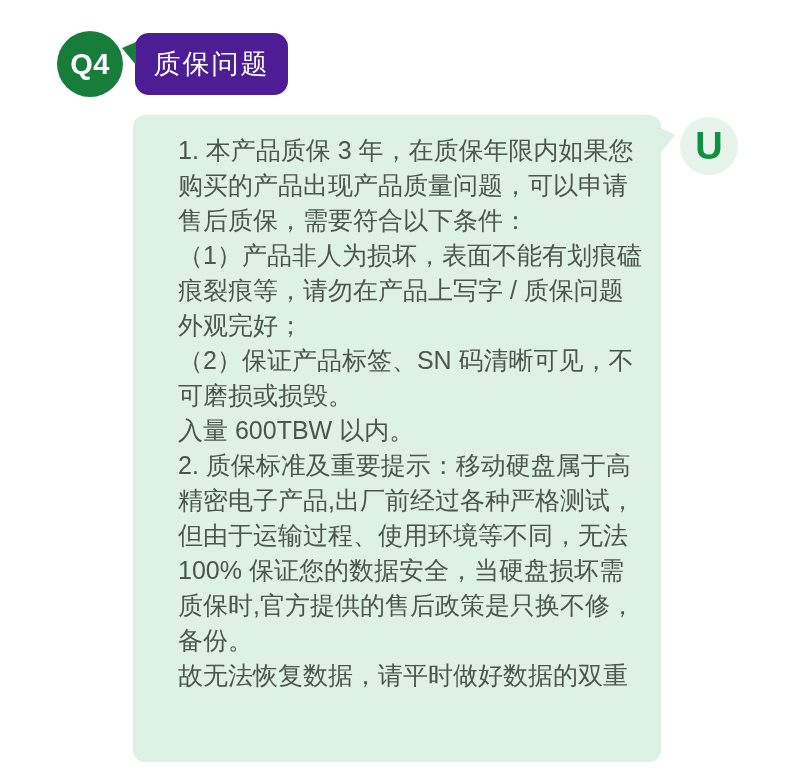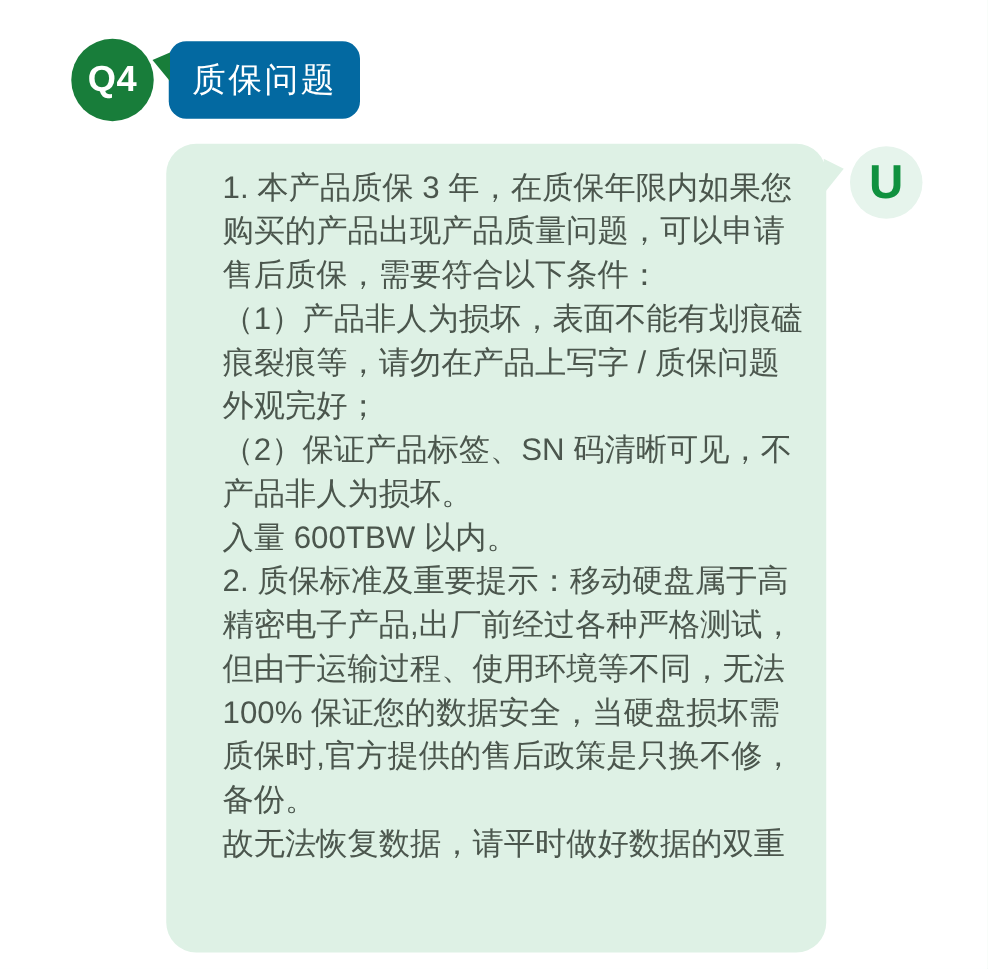--- a/index.html
+++ b/index.html
@@ -32,21 +32,21 @@
     font-weight: 700;
     letter-spacing: 0.5px;
   }
   
   .q-bubble {
     position: absolute;
     left: 135px;
     top: 33px;
     width: 153px;
     height: 62px;
-    background: #0369a1;
+    background: #4c1d95;
     border-radius: 14px;
     display: flex;
     align-items: center;
     justify-content: center;
     color: #ffffff;
     font-size: 27px;
     font-weight: 500;
     letter-spacing: 2px;
   }
   .q-tail {
@@ -60,21 +60,21 @@
     border-bottom: 17px solid transparent;
   }
   
   .a-bubble {
     position: absolute;
     left: 133px;
     top: 115px;
     width: 528px;
     height: 647px;
     background: #def1e5;
-    border-radius: 24px;
+    border-radius: 12px;
   }
   .a-tail {
     position: absolute;
     right: -14px;
     top: 12px;
     width: 0;
     height: 0;
     border-left: 16px solid #def1e5;
     border-top: 8px solid transparent;
     border-bottom: 20px solid transparent;
@@ -129,21 +129,21 @@
   <div class="a-bubble">
     <span class="a-tail"></span>
     <div class="a-text">
       <div class="a-line">1. 本产品质保 3 年，在质保年限内如果您</div>
       <div class="a-line">购买的产品出现产品质量问题，可以申请</div>
       <div class="a-line">售后质保，需要符合以下条件：</div>
       <div class="a-line">（1）产品非人为损坏，表面不能有划痕磕</div>
       <div class="a-line">痕裂痕等，请勿在产品上写字 / 质保问题</div>
       <div class="a-line">外观完好；</div>
       <div class="a-line">（2）保证产品标签、SN 码清晰可见，不</div>
-      <div class="a-line">产品非人为损坏。</div>
+      <div class="a-line">可磨损或损毁。</div>
       <div class="a-line">入量 600TBW 以内。</div>
       <div class="a-line">2. 质保标准及重要提示：移动硬盘属于高</div>
       <div class="a-line">精密电子产品,出厂前经过各种严格测试，</div>
       <div class="a-line">但由于运输过程、使用环境等不同，无法</div>
       <div class="a-line">100% 保证您的数据安全，当硬盘损坏需</div>
       <div class="a-line">质保时,官方提供的售后政策是只换不修，</div>
       <div class="a-line">备份。</div>
       <div class="a-line">故无法恢复数据，请平时做好数据的双重</div>
     </div>
   </div>

